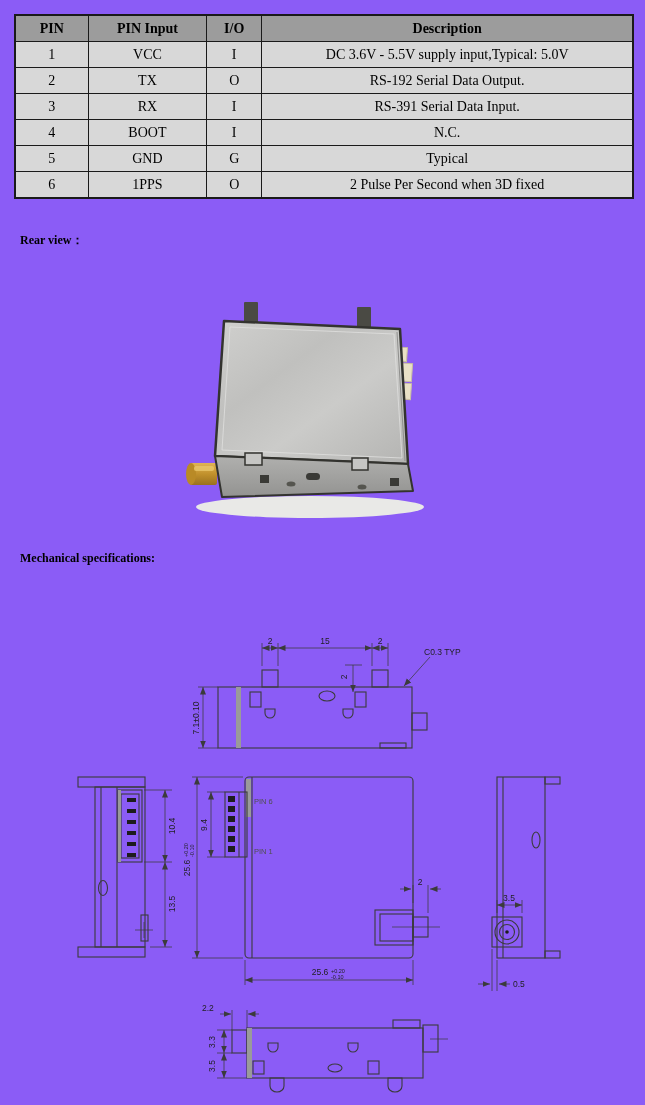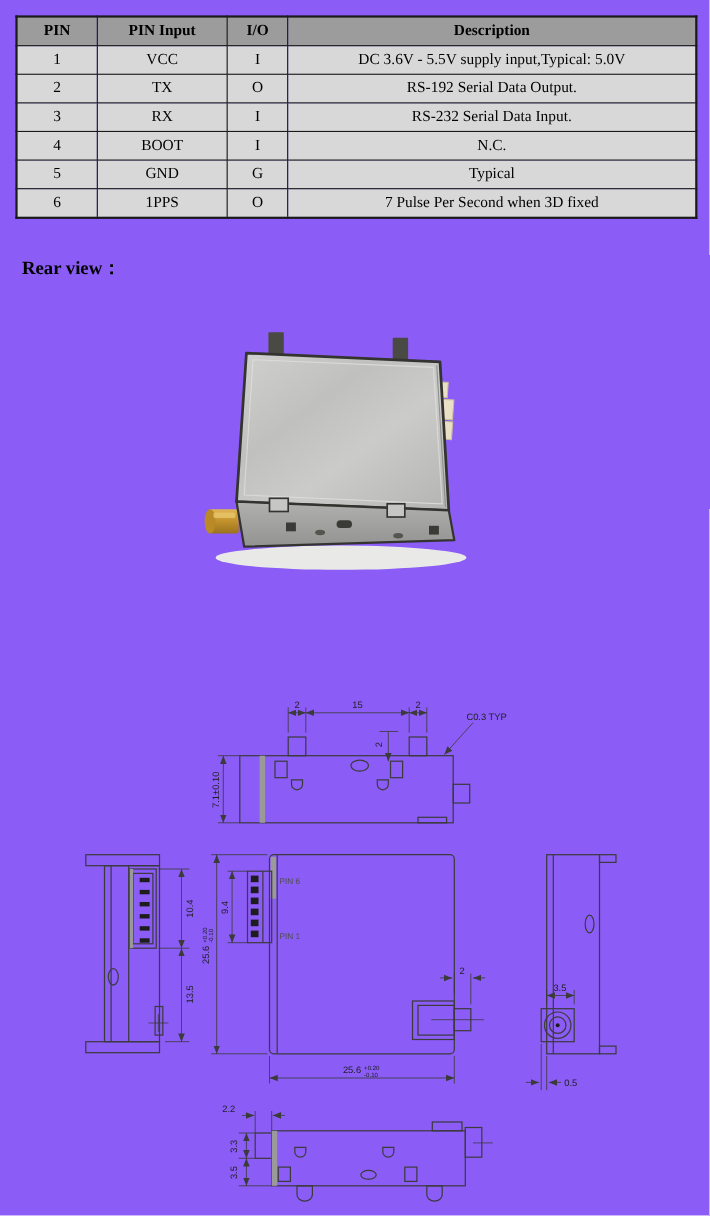--- a/index.html
+++ b/index.html
@@ -5,21 +5,21 @@
   html,body{margin:0;padding:0;background:#fff;}
   #page{position:relative;width:645px;height:1105px;background:#8b5cf6;overflow:hidden;
         font-family:"Liberation Serif",serif;}
   
   #pin-table{position:absolute;left:14px;top:14px;width:620px;border-collapse:collapse;
              table-layout:fixed;border:2px solid #1a1a1a;}
   #pin-table th,#pin-table td{border:1px solid #1a1a1a;text-align:center;vertical-align:middle;
              height:25px;padding:0;font-size:14px;color:#000;}
   #pin-table th{background:#9c9c9c;font-weight:bold;}
   #pin-table td{background:#d8d8d8;}
-  .heading{position:absolute;left:20px;font-weight:bold;font-size:17px;color:#000;}
+  .heading{position:absolute;left:20px;font-weight:bold;font-size:12px;color:#000;}
   #rear-heading{top:232px;}
   #mech-heading{top:551px;}
   svg text{font-family:"Liberation Sans",sans-serif;fill:#1f1f1f;}
   svg .dim{font-size:8.5px;}
   svg .pinlbl{font-size:7.5px;fill:#4f4f4f;}
   svg .tol{font-size:5.5px;}
 </style>
 </head>
 <body>
 
@@ -48,39 +48,39 @@
     <tr>
       <td>2</td>
       <td>TX</td>
       <td>O</td>
       <td>RS-192 Serial Data Output.</td>
     </tr>
     <tr>
       <td>3</td>
       <td>RX</td>
       <td>I</td>
-      <td>RS-232 Serial Data Input.</td>
+      <td>RS-391 Serial Data Input.</td>
     </tr>
     <tr>
       <td>4</td>
       <td>BOOT</td>
       <td>I</td>
       <td>N.C.</td>
     </tr>
     <tr>
       <td>5</td>
       <td>GND</td>
       <td>G</td>
       <td>Typical</td>
     </tr>
     <tr>
       <td>6</td>
       <td>1PPS</td>
       <td>O</td>
-      <td>7 Pulse Per Second when 3D fixed</td>
+      <td>2 Pulse Per Second when 3D fixed</td>
     </tr>
   </tbody>
     </table>
 
   <div id="rear-heading" class="heading">Rear view：</div>
 
   <svg style="position:absolute;left:178px;top:283px" width="268" height="250" viewBox="0 0 268 250">
     <defs>
       <linearGradient id="metal" x1="0" y1="0" x2="1" y2="1">
         <stop offset="0" stop-color="#d0d0ce"></stop>
@@ -124,20 +124,21 @@
     <rect x="174" y="175" width="16" height="12" fill="#c6c6c4" stroke="#33332f" stroke-width="1.5"></rect>
     <g fill="#3a3a36">
       <rect x="82" y="192" width="9" height="8"></rect>
       <ellipse cx="113" cy="201" rx="4.5" ry="2.5" fill="#55554f"></ellipse>
       <rect x="128" y="190" width="14" height="7" rx="3.5"></rect>
       <ellipse cx="184" cy="204" rx="4.5" ry="2.5" fill="#55554f"></ellipse>
       <rect x="212" y="195" width="9" height="8"></rect>
     </g>
   </svg>
 
+  <div id="mech-heading" class="heading">Mechanical specifications:</div>
 
   <svg style="position:absolute;left:0;top:613px" width="645" height="492" viewBox="0 0 645 492" stroke-linecap="butt" fill="none">
     <defs>
       <marker id="arw" markerWidth="9" markerHeight="8" refX="7.5" refY="4" orient="auto-start-reverse" markerUnits="userSpaceOnUse">
         <path d="M0,1 L7.5,4 L0,7 Z" fill="#3b3b3b" stroke="none"></path>
       </marker>
       <path id="dshape" d="M0,0 h10 v4 a5,5 0 1 1 -10,0 z"></path>
       <path id="foot" d="M0,0 v8 a7,6 0 0 0 14,0 v-8 z"></path>
     </defs>
 

